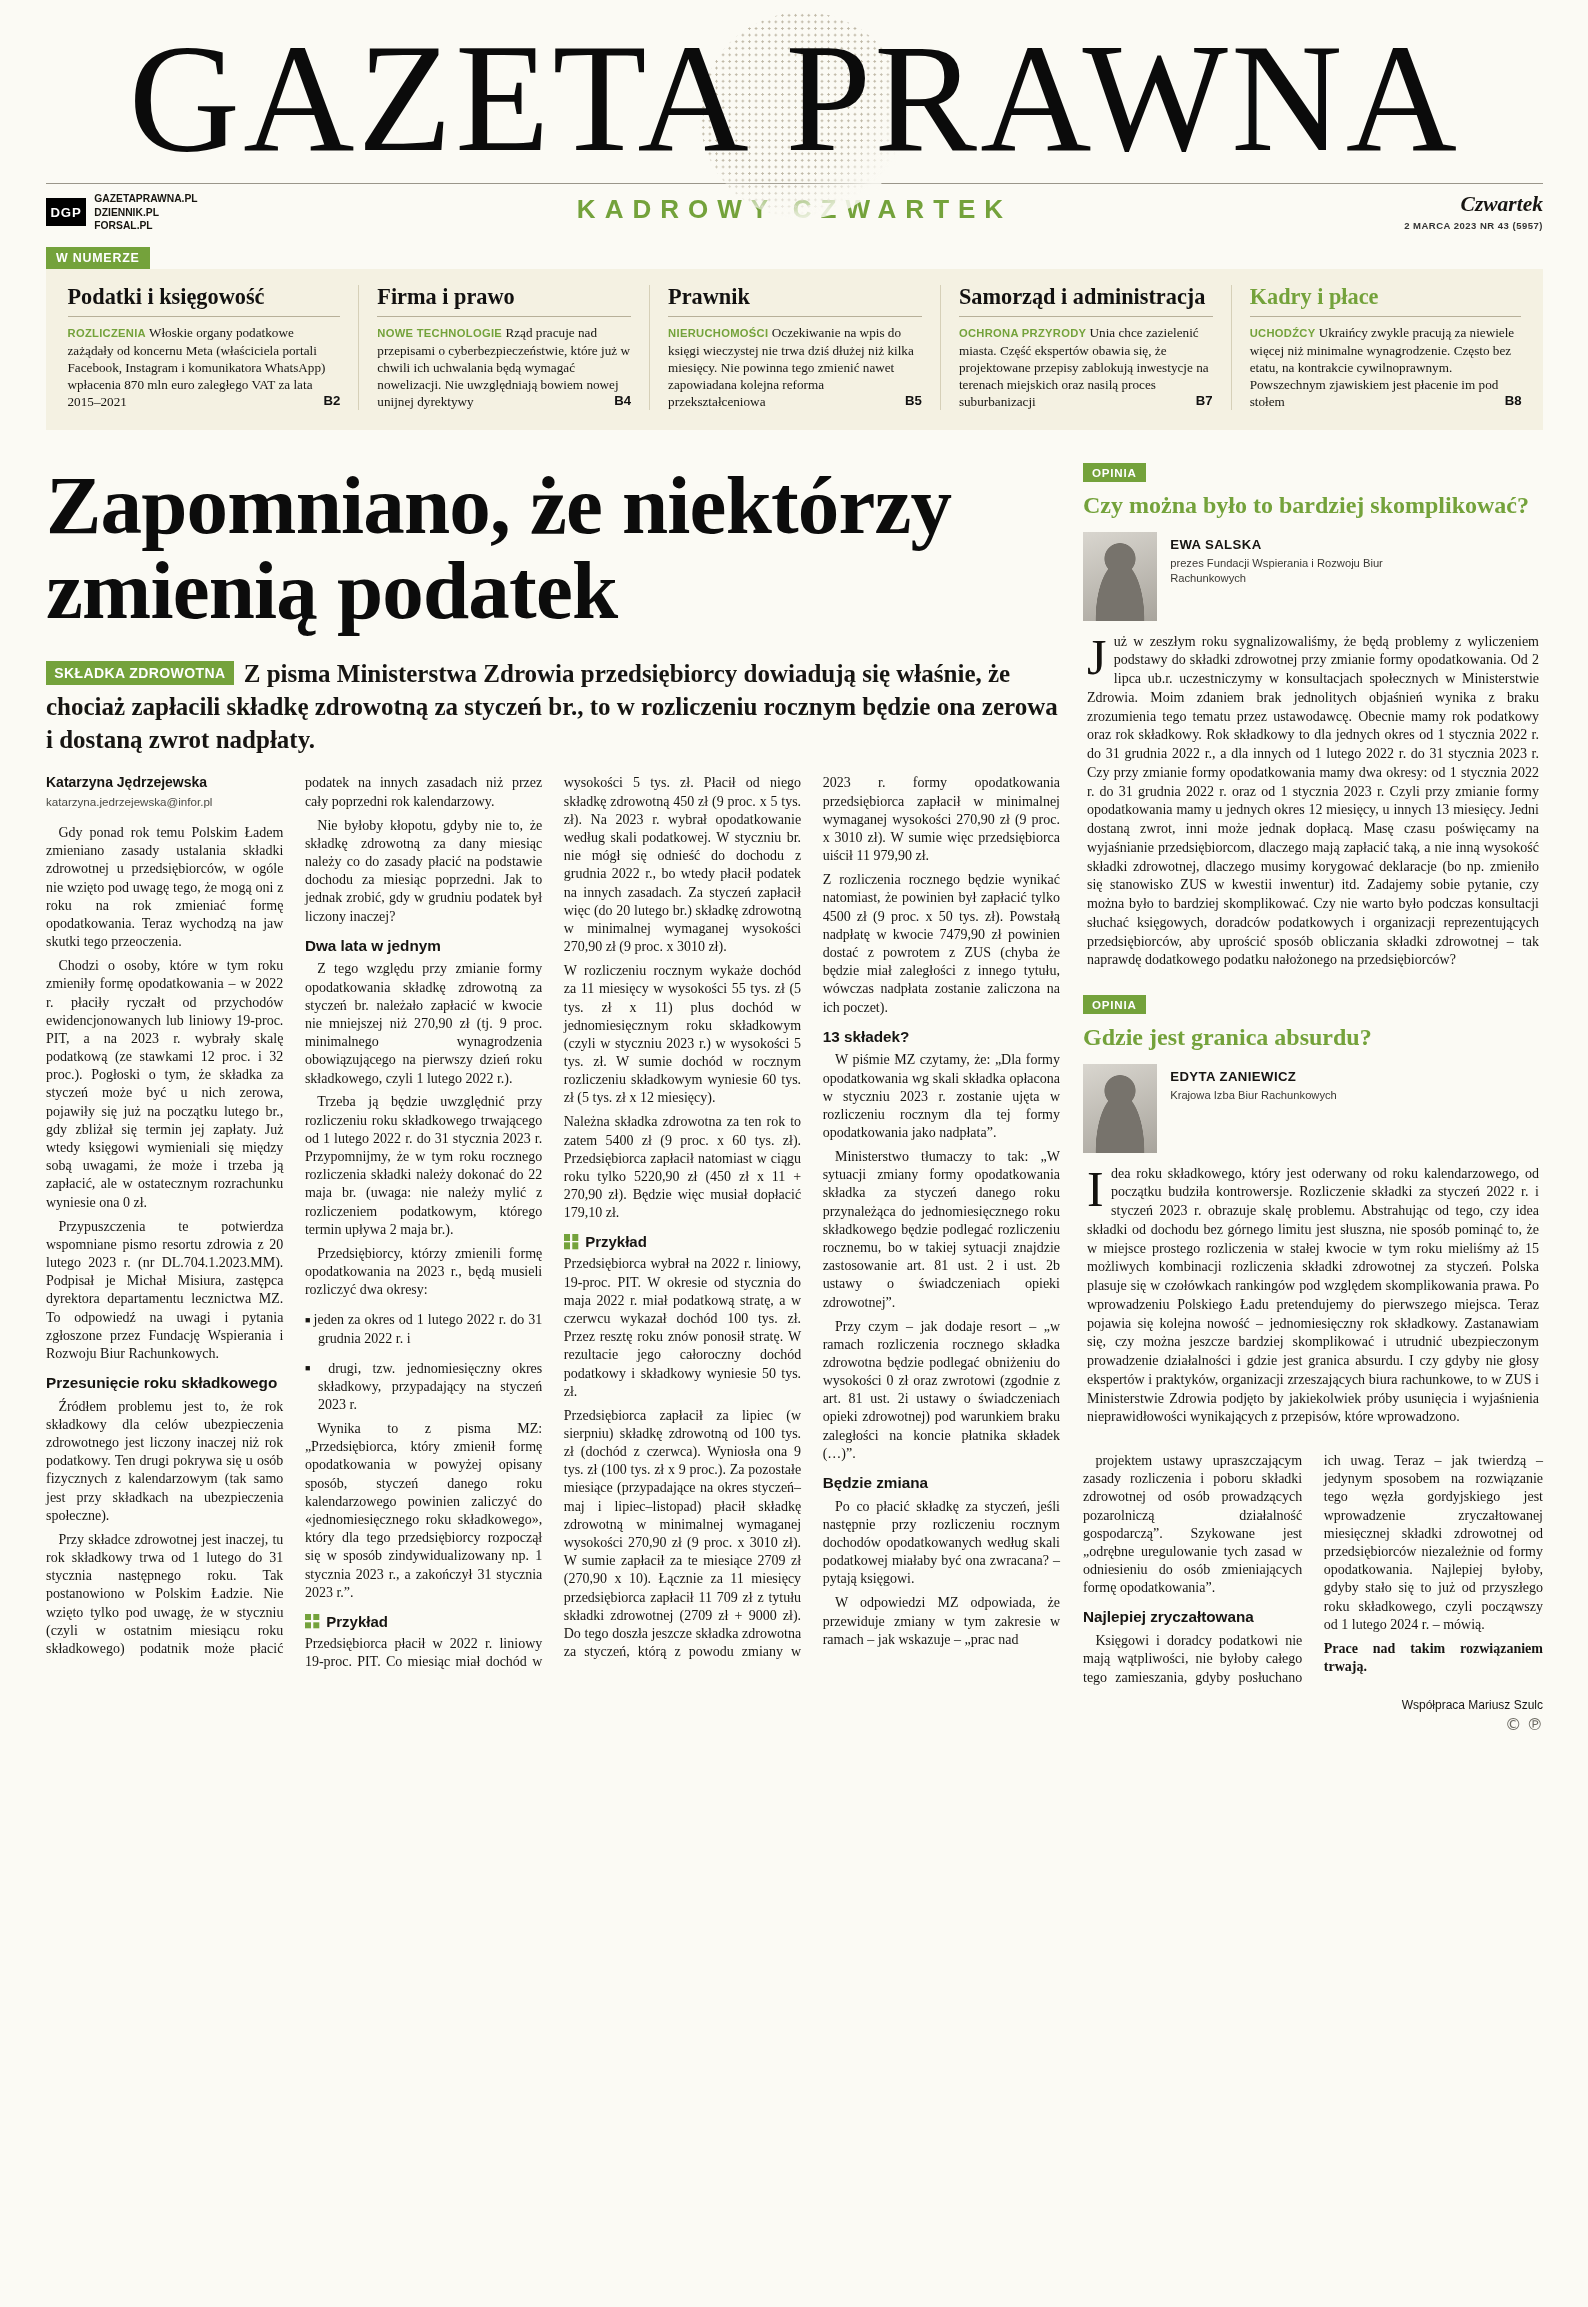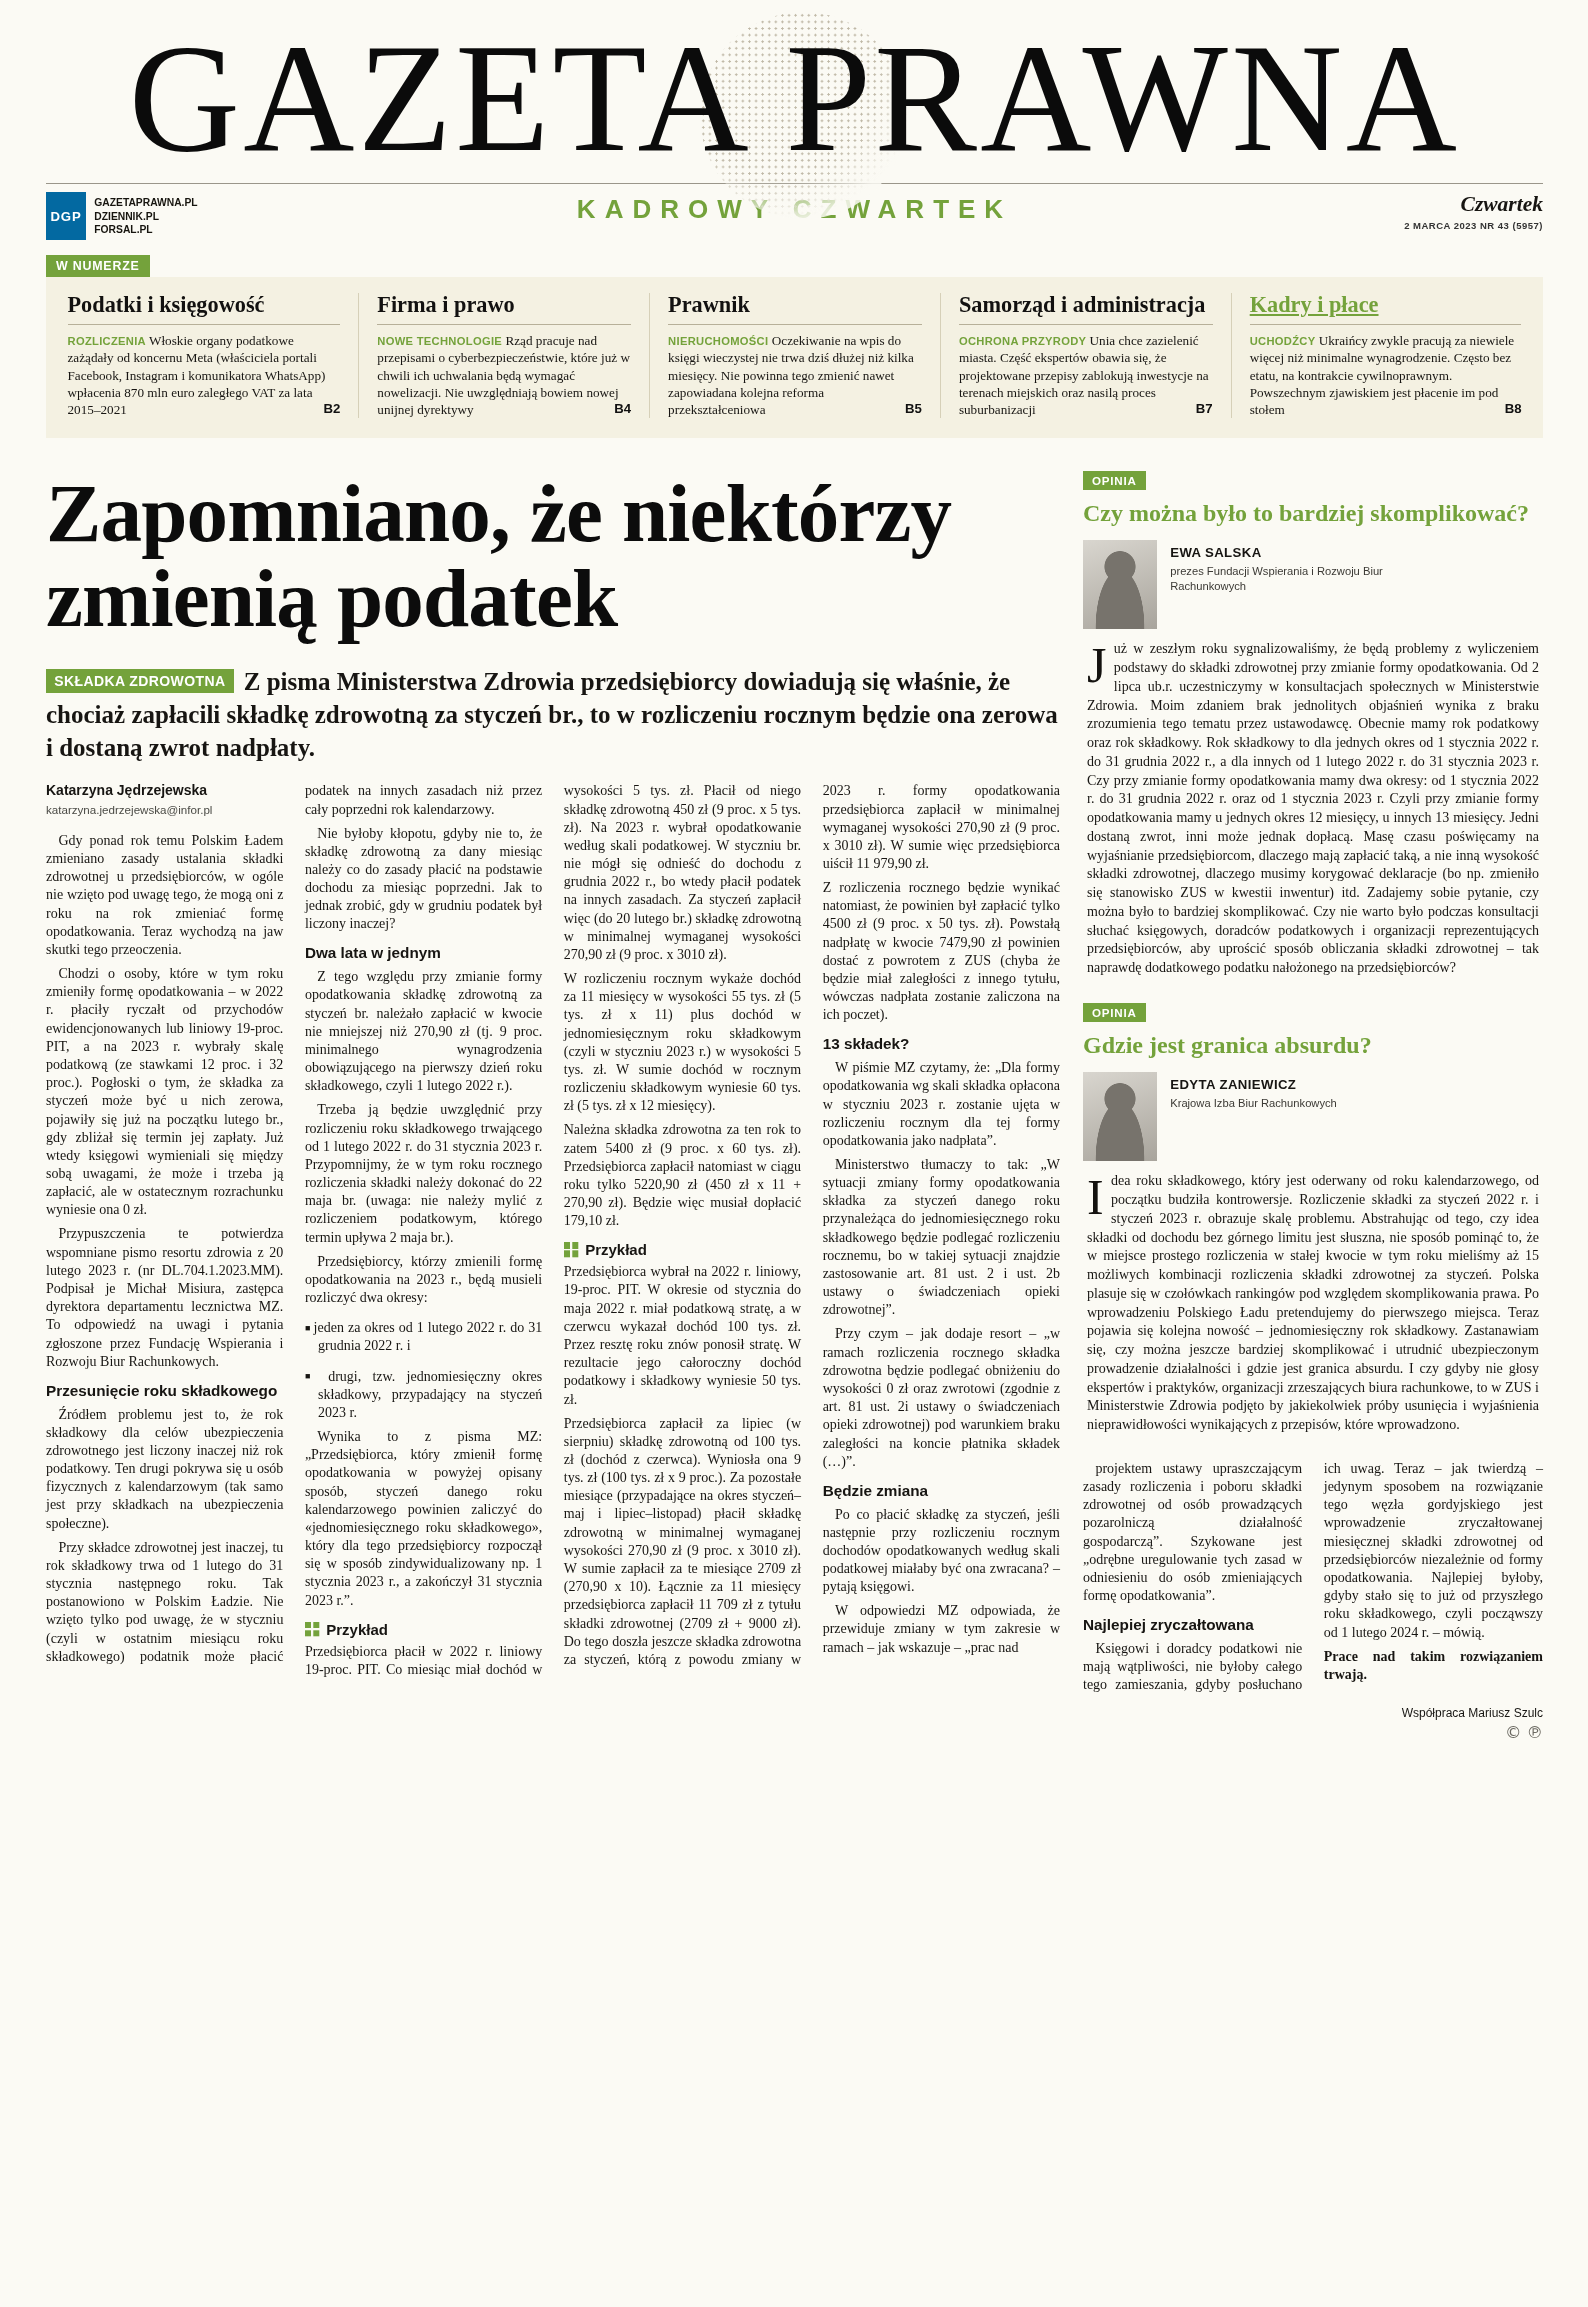--- a/index.html
+++ b/index.html
@@ -29,21 +29,21 @@
     position:relative;z-index:1;margin:0;text-align:center;
     font-family:"Liberation Serif",serif;font-weight:400;font-size:154px;line-height:.95;
     letter-spacing:3.3px;color:#0b0b0b;white-space:nowrap;
   }
   .mast-row{
     display:grid;grid-template-columns:1fr auto 1fr;align-items:start;
     border-top:0.8px solid #9a968a;margin-top:11.6px;padding-top:8.3px;
   }
   .dgp-block{display:flex;gap:8.3px;align-items:center;}
   .dgp-logo{
-    width:40px;height:48px;background:#0369a1;color:#fff;display:flex;align-items:center;justify-content:center;
+    width:40px;height:28px;background:#000000;color:#fff;display:flex;align-items:center;justify-content:center;
     font:700 13.2px "Liberation Sans",sans-serif;letter-spacing:0.8px;text-align:right;
   }
   .dgp-sites span{display:block;font:700 10.3px/1.3 "Liberation Sans",sans-serif;color:#17150f;}
   .edition{
     font:700 26px "Liberation Sans",sans-serif;letter-spacing:9px;color:var(--accent);
     padding-top:1.7px;text-align:center;
   }
   .date-block{justify-self:end;text-align:right;}
   .day{font:700 italic 21.5px "Liberation Serif",serif;}
   .date-line{font:700 9.5px "Liberation Sans",sans-serif;letter-spacing:0.5px;color:#333;margin-top:2.5px;}
@@ -57,21 +57,21 @@
     background:var(--band);padding:16.5px 21.5px 20px;display:grid;grid-template-columns:repeat(5,1fr);
   }
   .wn-col{padding:0 18px;}
   .wn-col:first-child{padding-left:0;}
   .wn-col:last-child{padding-right:0;}
   .wn-col + .wn-col{border-left:0.8px solid #d6d0b8;}
   .wn-title{
     margin:0 0 7.4px;font:700 22.3px/1.05 "Liberation Serif",serif;color:#121110;
     padding-bottom:7.4px;border-bottom:0.8px solid #b7b099;
   }
-  .wn-title.green{color:var(--accent);text-decoration:underline;}
+  .wn-title.green{color:var(--accent);}
   .wn-text{margin:0;font:13.2px/1.3 "Liberation Serif",serif;text-align:left;}
   .wn-kicker{font:700 11.2px "Liberation Sans",sans-serif;color:var(--accent);letter-spacing:0.3px;}
   .wn-page{float:right;font:700 13.2px "Liberation Sans",sans-serif;color:#111;margin-left:6.6px;}
   
   .main{display:grid;grid-template-columns:1fr 460px;gap:23px;margin-top:33px;}
   .headline{
     margin:0 0 25px;font:700 83px/1.02 "Liberation Serif",serif;letter-spacing:-0.8px;color:#0c0c0c;
   }
   .lead{margin:0 0 18px;font:700 25px/1.32 "Liberation Serif",serif;}
   .lead-label{

